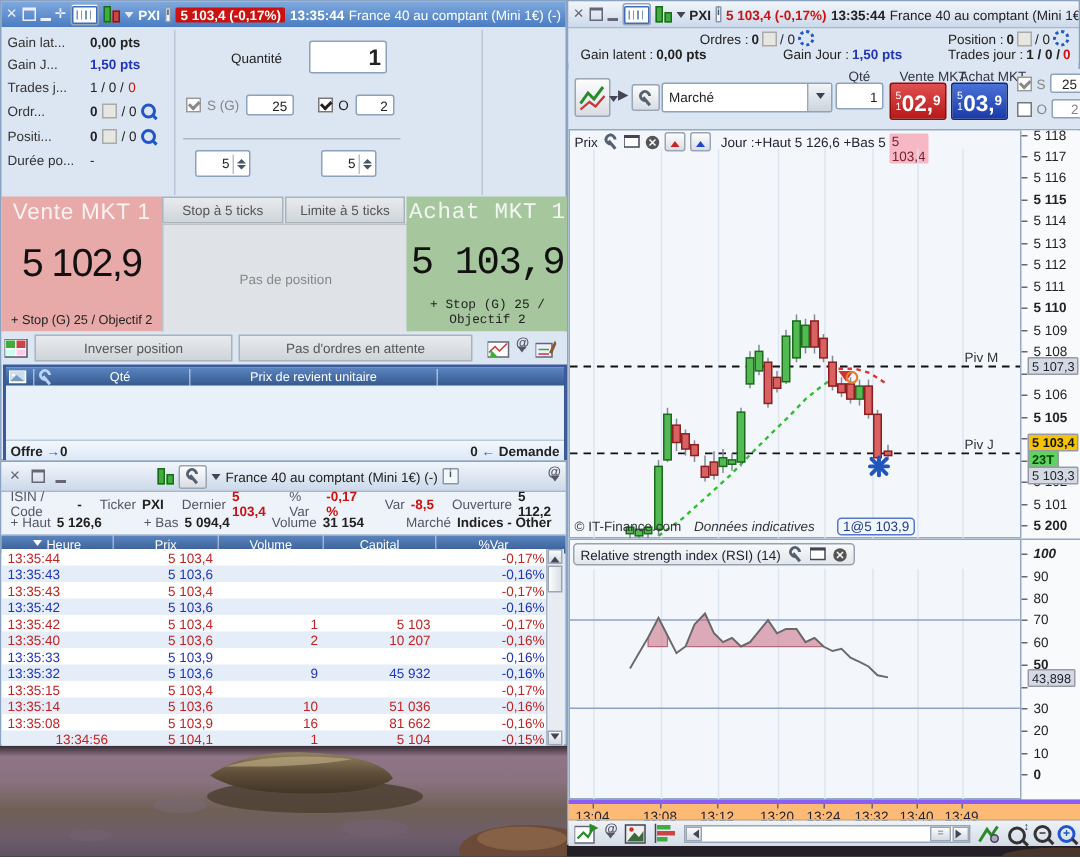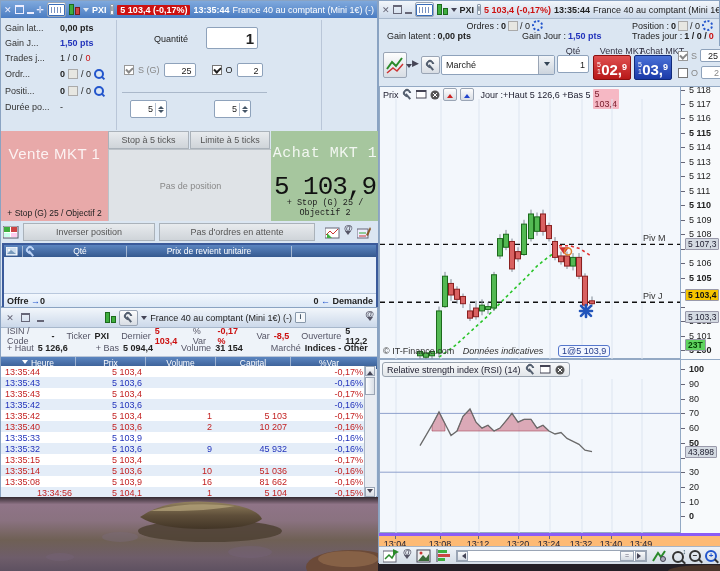--- a/index.html
+++ b/index.html
@@ -55,21 +55,21 @@
   .spin{display:inline-flex;background:#fff;border:1px solid #8ea2bb;border-radius:2px;height:16px;align-items:center;}
   .spin .v{width:22px;text-align:right;padding-right:2px;}
   .spin .ar{display:flex;flex-direction:column;justify-content:center;border-left:1px solid #b6c2d2;padding:0 2px;gap:1px;}
   .spin .ar b{width:0;height:0;border:3px solid transparent;}
   .spin .ar .u{border-bottom:3px solid #456;}
   .spin .ar .d{border-top:3px solid #456;}
   .gbtn{background:linear-gradient(#e8ebee,#cfd4d9);border:1px solid #aab2ba;color:#555;
         display:flex;align-items:center;justify-content:center;box-sizing:border-box;}
   .sell-panel{background:#e8a9a9;}
   .buy-panel{background:#a6c69e;font-family:Liberation Mono, monospace;}
-  .side-title{font-size:15px;color:rgba(255,255,255,.85);text-align:center;padding-top:14px;letter-spacing:.5px;}
+  .side-title{font-size:15px;color:rgba(255,255,255,.85);text-align:center;padding-top:2px;letter-spacing:.5px;}
   .side-price{font-size:26px;color:#111;text-align:center;margin-top:10px;letter-spacing:-1px;}
   .side-note{position:absolute;bottom:3px;width:100%;text-align:center;font-size:8.5px;color:#222;}
   .flat-area{background:#dfe3e7;border:1px solid #bcc2c8;color:#888;display:flex;align-items:center;justify-content:center;}
   .bluebar{background:linear-gradient(#5b85c0,#35598f);color:#fff;display:flex;align-items:center;font-size:8.5px;}
   .listbox{border:2px solid #3a5a9a;background:#e8f0fa;box-sizing:border-box;}
   .bookrow{background:linear-gradient(#f2f7fd,#dce8f6);border-top:1px solid #b9c8dd;display:flex;align-items:center;justify-content:space-between;padding:0 3px;font-weight:bold;}
   .arrow-r{color:#2255cc;}  .arrow-l{color:#2255cc;}
   
   .info-area{padding:2px 6px;background:#eef3f9;border-bottom:1px solid #b9c6d8;}
   .info-line{display:flex;gap:4px;height:12px;align-items:center;}
@@ -245,20 +245,21 @@
             </span>
           </span>
       </div>
     </div>
 
     <div class="gbtn abs" style="left:107px;top:130px;width:81px;height:18px">Stop à 5 ticks</div>
     <div class="gbtn abs" style="left:189px;top:130px;width:80px;height:18px">Limite à 5 ticks</div>
 
     <div class="sell-panel abs" style="left:0;top:130px;width:107px;height:90px">
       <div class="side-title">Vente MKT 1</div>
+      <div class="side-price">5 102,9</div>
       <div class="side-note">+ Stop (G) 25 / Objectif 2</div>
     </div>
     <div class="flat-area abs" style="left:107px;top:148px;width:163px;height:72px">Pas de position</div>
     <div class="buy-panel abs" style="left:270px;top:130px;width:108px;height:90px">
       <div class="side-title">Achat MKT 1</div>
       <div class="side-price">5 103,9</div>
       <div class="side-note">+ Stop (G) 25 / Objectif 2</div>
     </div>
 
     <div class="abs" style="left:0;top:220px;width:378px;height:22px;background:#dbe6f2;display:flex;align-items:center;gap:4px;padding:0 2px;box-sizing:border-box">
@@ -701,21 +702,21 @@
           <div class="axis-tick" style="top: 45.95px;"></div>
           <span class="axis-lab bold" style="top: 40.95px;">5 115</span>
           <div class="axis-tick" style="top: 31.48px;"></div>
           <span class="axis-lab" style="top: 26.48px;">5 116</span>
           <div class="axis-tick" style="top: 17.01px;"></div>
           <span class="axis-lab" style="top: 12.01px;">5 117</span>
           <div class="axis-tick" style="top: 2.54px;"></div>
           <span class="axis-lab" style="top: -2.46px;">5 118</span>
           <span class="axis-badge b-gray" style="top: 151.369px;">5 107,3</span>
           <span class="axis-badge b-yellow" style="top: 201.802px;">5 103,4</span>
-          <span class="axis-badge b-green" style="top: 212.802px; margin-top: 39px;">23T</span>
+          <span class="axis-badge b-green" style="top: 212.802px;">23T</span>
           <span class="axis-badge b-gray" style="top: 224.249px;">5 103,3</span>
         </div>
       <div class="abs" style="left:3px;bottom:2px;color:#333">
         <span>© IT-Finance.com</span>
         <span style="font-style:italic;margin-left:6px">Données indicatives</span>
       </div>
       <div class="order-badge abs" style="left:178px;bottom:1px">1@5 103,9</div>
     </div>
 
     <div class="pane" style="left:0;top:358px;width:341px;height:174px">
@@ -760,21 +761,21 @@
           <span class="axis-lab bold" style="top: 77.8px;">50</span>
           <div class="axis-tick" style="top: 68.1px;"></div>
           <span class="axis-lab" style="top: 63.1px;">60</span>
           <div class="axis-tick" style="top: 53.4px;"></div>
           <span class="axis-lab" style="top: 48.4px;">70</span>
           <div class="axis-tick" style="top: 38.7px;"></div>
           <span class="axis-lab" style="top: 33.7px;">80</span>
           <div class="axis-tick" style="top: 24px;"></div>
           <span class="axis-lab" style="top: 19px;">90</span>
           <div class="axis-tick" style="top: 9.3px;"></div>
-          <span class="axis-lab bold" style="top: 4.3px;">100</span>
+          <span class="axis-lab bold" style="top: 4.3px; font-style: italic;">100</span>
           <span class="axis-badge b-gray" style="top: 85.767px;">43,898</span>
         </div>
     </div>
 
     <div id="time-axis" class="abs" style="left:0;top:532px;width:404px;height:13px;background:#fdba74;border-top:3px solid #8b5cf6">
         <div class="timetick" style="left: 16px;"></div>
         <span class="timelab" style="left: 16px;">13:04</span>
         <div class="timetick" style="left: 61px;"></div>
         <span class="timelab" style="left: 61px;">13:08</span>
         <div class="timetick" style="left: 99px;"></div>

